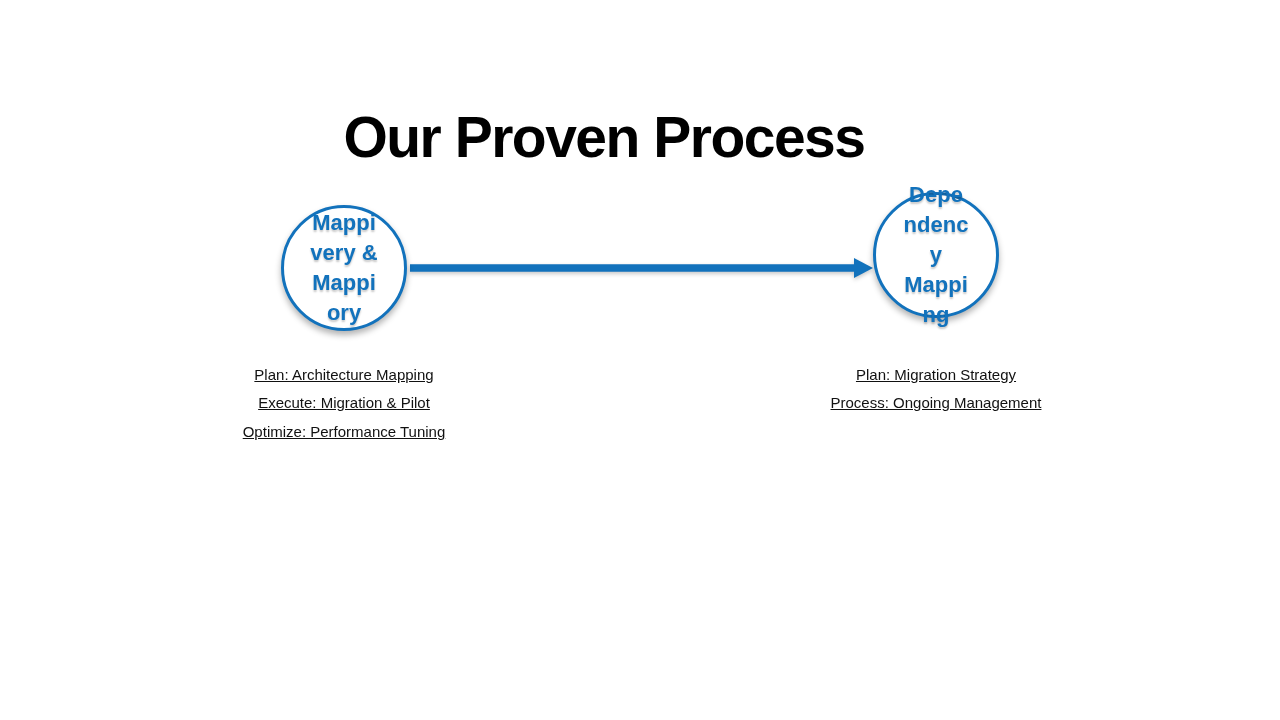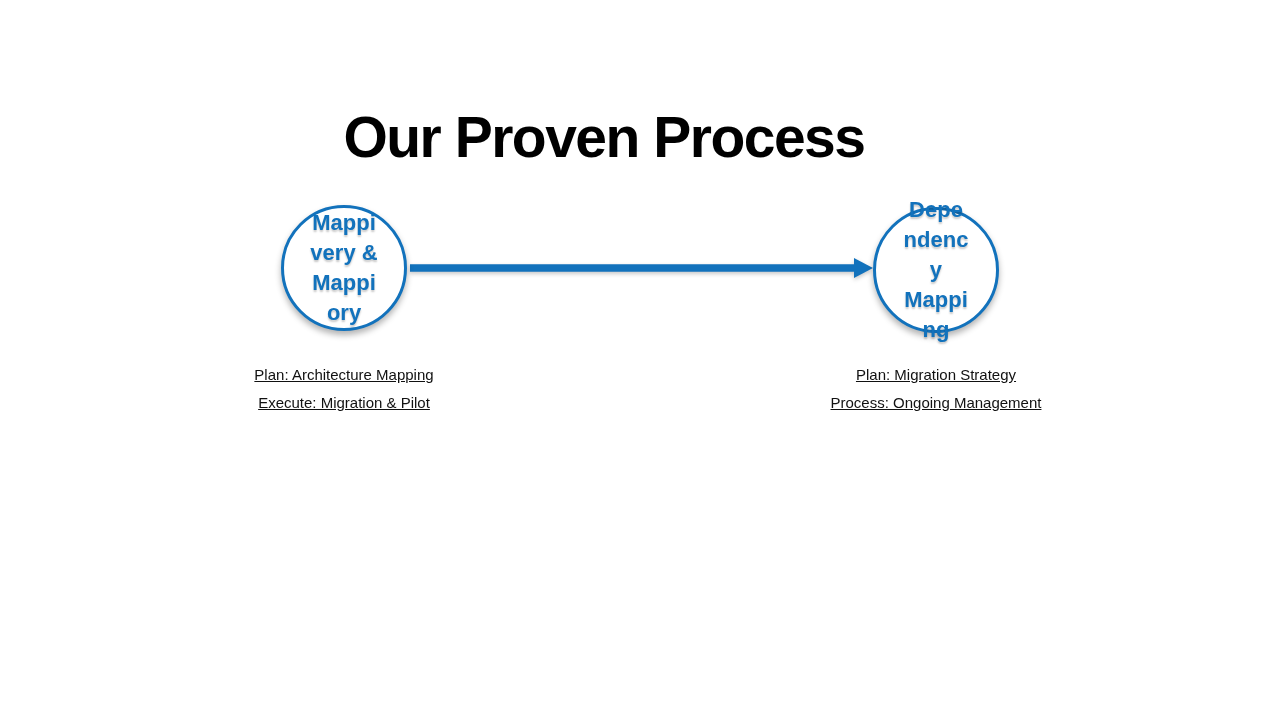--- a/index.html
+++ b/index.html
@@ -33,21 +33,21 @@
     position: absolute;
     width: 126px;
     height: 126px;
     border-radius: 50%;
     border: 3.5px solid var(--accent);
     background: #ffffff;
     box-sizing: border-box;
     box-shadow: 0 4px 6px rgba(0,0,0,0.30);
   }
   .circle-left  { left: 281px; top: 205px; }
-  .circle-right { left: 873px; top: 207px; }
+  .circle-right { left: 873px; top: 192px; }
   .circle-label {
     position: absolute;
     left: 50%;
     top: 50%;
     transform: translate(-50%, -50%);
     text-align: center;
     color: var(--accent);
     font-size: 22px;
     font-weight: bold;
     line-height: 30px;
@@ -110,20 +110,21 @@
       <span class="circle-line">ndenc</span>
       <span class="circle-line">y</span>
       <span class="circle-line">Mappi</span>
       <span class="circle-line">ng</span>
     </div>
   </div>
 
   <div class="step-text step-text-left">
     <div class="plan-line">Plan: Architecture Mapping</div>
     <div class="execute-line">Execute: Migration &amp; Pilot</div>
+    <div class="optimize-line">Optimize: Performance Tuning</div>
   </div>
 
   <div class="step-text step-text-right">
     <div class="plan-line">Plan: Migration Strategy</div>
     <div class="optimize-line">Process: Ongoing Management</div>
   </div>
 
 </div>
 
 </body></html>

